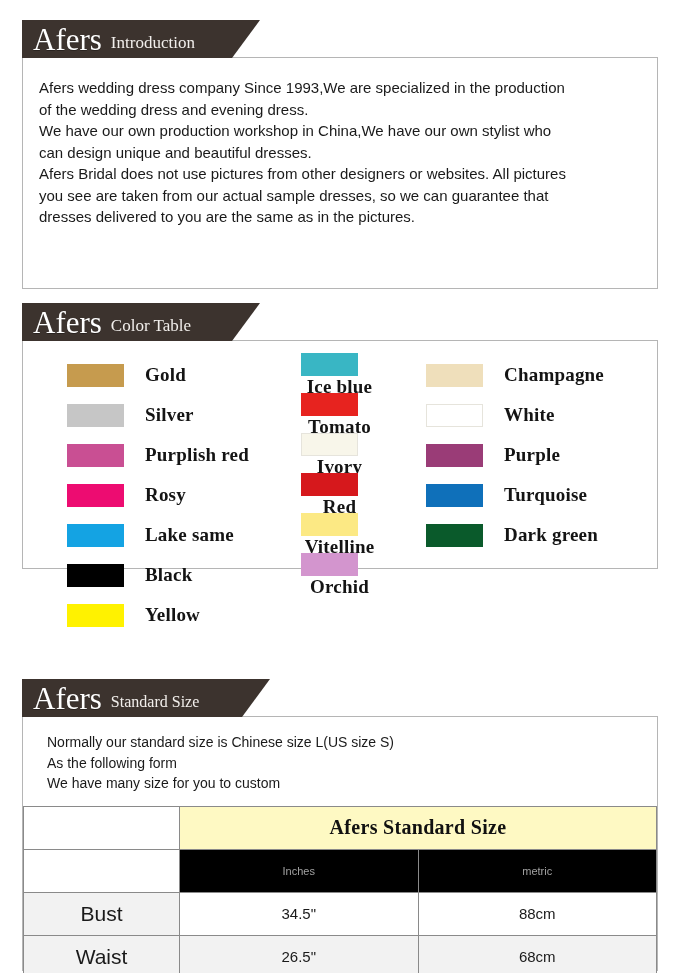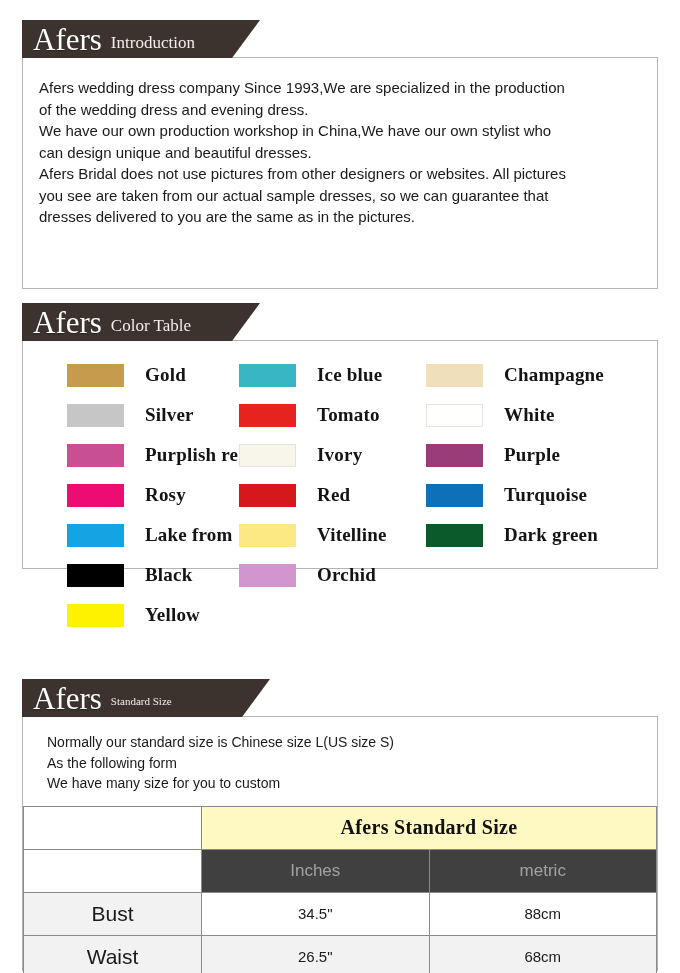--- a/index.html
+++ b/index.html
@@ -52,21 +52,21 @@
   .banner-sub {
     color: #f2efec;
     font-family: "Liberation Serif", serif;
     font-size: 17px;
     line-height: 17px;
     margin-left: 9px;
     margin-top: 6px;
     font-weight: 400;
     white-space: nowrap;
   }
-  .banner-sub.small { font-size: 11px; }
+  .banner-sub.small { font-size: 16px; }
 
   
   .box {
     border: 1px solid #b5b5b5;
     background: #ffffff;
     box-sizing: border-box;
     position: relative;
     margin-top: -1px;
     z-index: 1;
   }
@@ -91,21 +91,21 @@
     display: flex;
     height: 40px;
     align-items: center;
   }
   .color-cell {
     display: flex;
     align-items: center;
     box-sizing: border-box;
   }
   .color-cell.c1 { width: 216px; padding-left: 44px; }
-  .color-cell.c2 { width: 180px; padding-left: 0px; }
+  .color-cell.c2 { width: 180px; padding-left: 0px; flex-direction: column; }
   .color-cell.c3 { width: 220px; padding-left: 7px; }
   .swatch {
     width: 57px;
     height: 23px;
     flex: 0 0 auto;
     display: block;
   }
   .swatch-label {
     font-family: "Liberation Serif", serif;
     font-size: 19px;
@@ -132,41 +132,41 @@
     border-collapse: collapse;
     width: 100%;
     table-layout: fixed;
   }
   table.size-table td {
     border: 1px solid #8a8a8a;
     box-sizing: border-box;
     text-align: center;
     vertical-align: middle;
   }
-  td.col-label { width: 178px; }
+  td.col-label { width: 156px; }
   td.col-in    { width: 205px; }
   td.col-met   { width: 255px; }
 
   td.blank-cell { height: 43px; background: #ffffff; border-left: none; border-top: none; }
   td.title-cell {
     height: 43px;
     background: #fef9c3;
     font-family: "Liberation Serif", serif;
     font-weight: 700;
     font-size: 20px;
     color: #111111;
     letter-spacing: .3px;
     border-top: none;
     border-right: none;
   }
   td.subhead-cell {
     height: 25px;
-    background: #404040;
-    font-family: "Liberation Sans", sans-serif;
-    font-size: 17px;
+    background: #000000;
+    font-family: "Liberation Sans", sans-serif;
+    font-size: 11px;
     color: #a2a2a2;
   }
   td.row-label {
     height: 43px;
     background: #f2f2f2;
     font-family: "Liberation Sans", sans-serif;
     font-size: 21px;
     color: #1a1a1a;
     border-left: none;
   }
@@ -267,21 +267,21 @@
           </div>
           <div class="color-cell c3">
             <span class="swatch" style="background-color: rgb(15, 112, 186);"></span>
             <span class="swatch-label">Turquoise</span>
           </div>
         </div>
 
         <div class="color-row">
           <div class="color-cell c1">
             <span class="swatch" style="background-color: rgb(20, 163, 227);"></span>
-            <span class="swatch-label">Lake from</span>
+            <span class="swatch-label">Lake same</span>
           </div>
           <div class="color-cell c2">
             <span class="swatch" style="background-color: rgb(252, 233, 132);"></span>
             <span class="swatch-label">Vitelline</span>
           </div>
           <div class="color-cell c3">
             <span class="swatch" style="background-color: rgb(10, 90, 43);"></span>
             <span class="swatch-label">Dark green</span>
           </div>
         </div>

